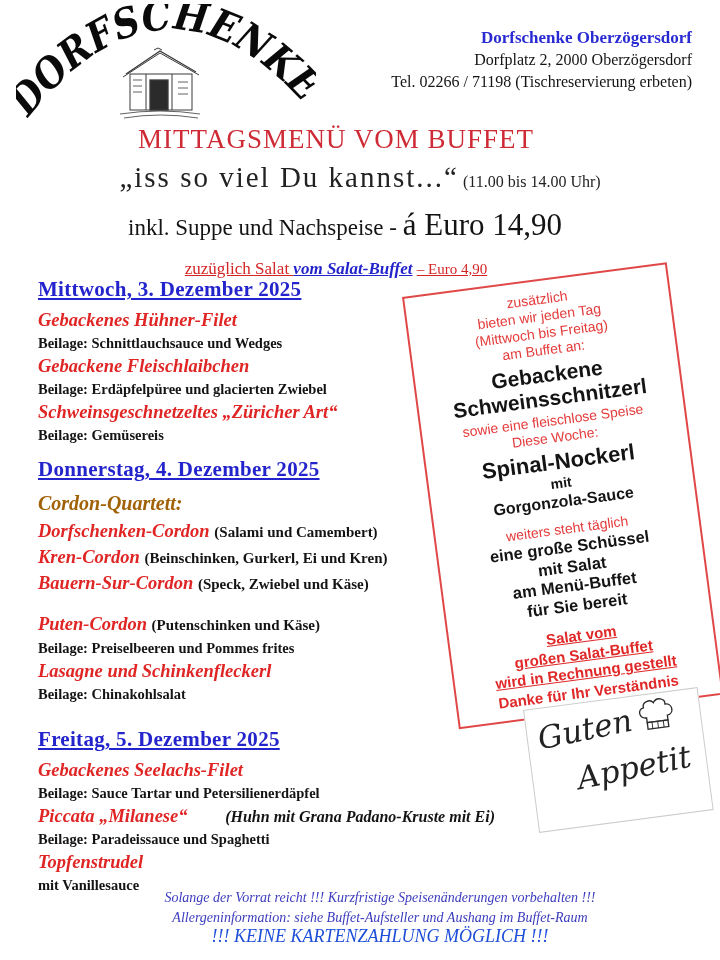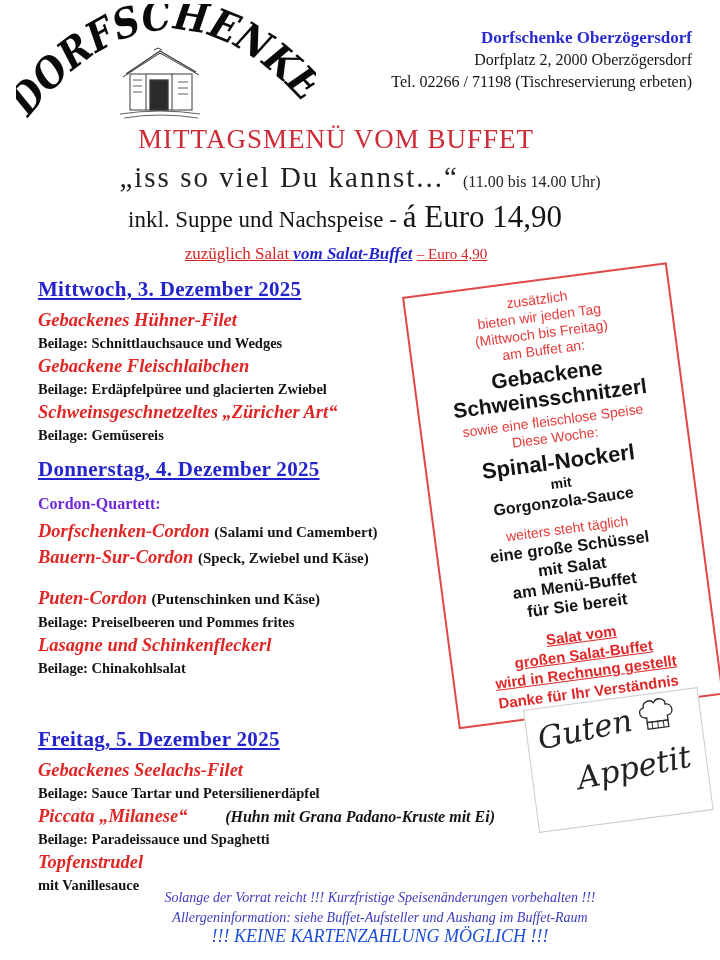--- a/index.html
+++ b/index.html
@@ -11,33 +11,33 @@
   .addr{position:absolute;right:28px;top:27px;text-align:right;line-height:22px;}
   .addr-name{color:#2a2ad2;font-weight:bold;font-size:17px;}
   .addr-line{font-size:16px;color:#141414;}
 
   
   .title-block{position:absolute;left:0;top:122px;width:672px;text-align:center;}
   .main-title{color:#ce2b36;font-size:27px;letter-spacing:1px;line-height:34px;margin-bottom:3px;}
   .slogan-line{line-height:36px;margin-bottom:2px;color:#222;margin-left:48px;}
   .slogan{font-size:29px;letter-spacing:2px;}
   .hours{font-size:16px;letter-spacing:0;}
-  .price-line{line-height:30px;margin-bottom:6px;padding-left:18px;}
+  .price-line{line-height:45px;margin-bottom:6px;padding-left:18px;}
   .includes{font-size:23px;}
   .price{font-size:31px;}
   .salad-line{font-size:17px;line-height:22px;}
   .salad-red{color:#d42424;text-decoration:underline;}
   .salad-blue{color:#2323cb;font-weight:bold;font-style:italic;text-decoration:underline;}
   .salad-price{color:#d42424;font-size:15px;text-decoration:underline;}
 
   
   .day{position:absolute;left:38px;width:472px;}
   .day-h{color:#2424cc;font-weight:bold;font-size:21px;text-decoration:underline;
          line-height:27px;margin-bottom:5px;letter-spacing:.3px;}
-  .sub-h{color:#6d28d9;font-weight:bold;font-size:16px;line-height:31px;}
+  .sub-h{color:#a16207;font-weight:bold;font-style:italic;font-size:20px;line-height:31px;}
   .item{color:#e02525;font-weight:bold;font-style:italic;font-size:18.5px;line-height:25px;}
   .item .note{color:#141414;font-style:normal;font-weight:bold;font-size:15px;}
   .item .note-i{color:#141414;font-weight:bold;font-size:16px;margin-left:33px;}
   .side{color:#141414;font-weight:bold;font-size:14.5px;line-height:21px;}
   .gap-top{margin-top:15px;}
 
   
   .promo{position:absolute;left:402px;top:297px;width:267px;height:436px;
          border:2px solid #e04848;background:#fff;box-sizing:border-box;
          transform:rotate(-7.5deg);transform-origin:0 0;text-align:center;
@@ -123,20 +123,21 @@
     <div class="item">Gebackene Fleischlaibchen</div>
     <div class="side">Beilage: Erdäpfelpüree und glacierten Zwiebel</div>
     <div class="item">Schweinsgeschnetzeltes „Züricher Art“</div>
     <div class="side">Beilage:  Gemüsereis</div>
   </div>
 
   <div class="day" style="top:456px;">
     <div class="day-h">Donnerstag, 4. Dezember 2025</div>
     <div class="sub-h">Cordon-Quartett:</div>
     <div class="item"><span>Dorfschenken-Cordon </span><span class="note">(Salami und Camembert)</span></div>
+    <div class="item"><span>Kren-Cordon </span><span class="note">(Beinschinken, Gurkerl, Ei und Kren)</span></div>
     <div class="item"><span>Bauern-Sur-Cordon </span><span class="note">(Speck, Zwiebel und Käse)</span></div>
     <div class="item gap-top"><span>Puten-Cordon  </span><span class="note">(Putenschinken und Käse)</span></div>
     <div class="side">Beilage: Preiselbeeren und Pommes frites</div>
     <div class="item">Lasagne und Schinkenfleckerl</div>
     <div class="side">Beilage: Chinakohlsalat</div>
   </div>
 
   <div class="day" style="top:726px;">
     <div class="day-h">Freitag, 5. Dezember 2025</div>
     <div class="item">Gebackenes Seelachs-Filet</div>

